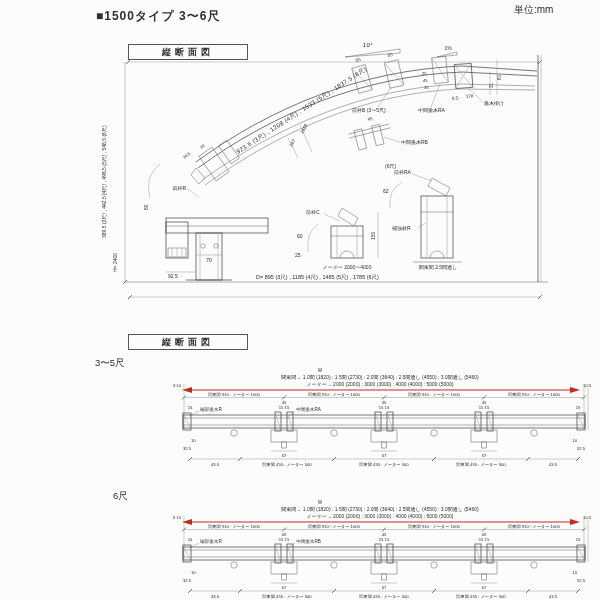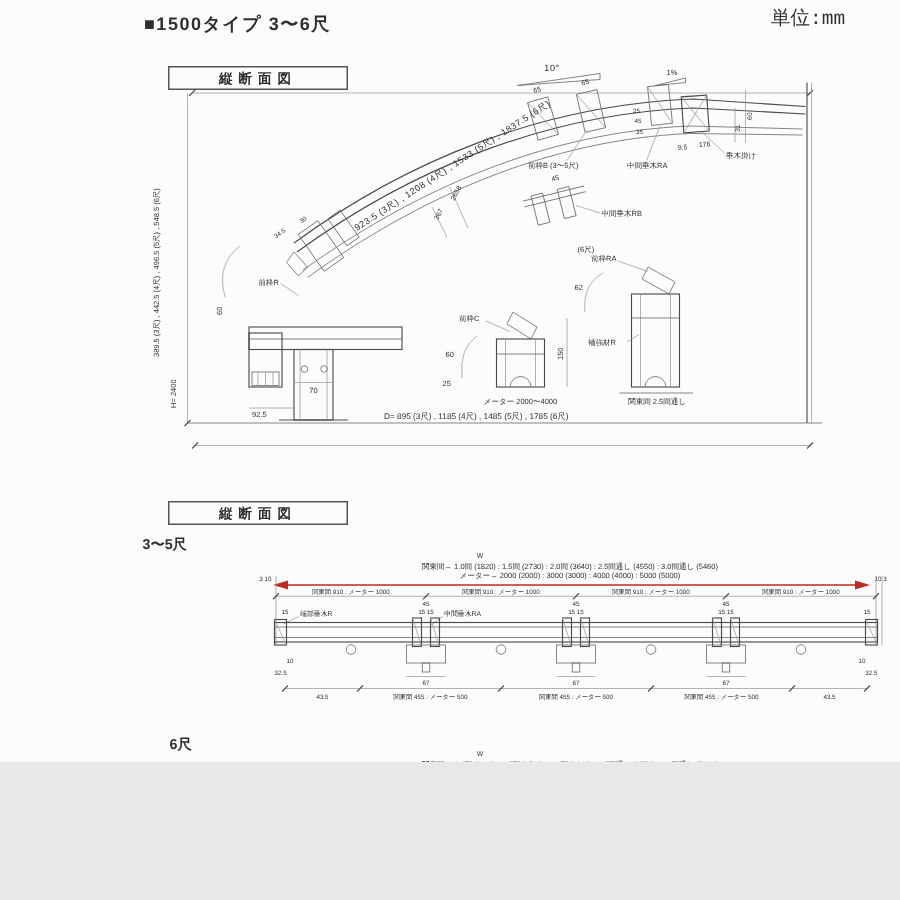--- a/index.html
+++ b/index.html
@@ -1,25 +1,25 @@
 <!DOCTYPE html>
 <html><head>
 <meta charset="utf-8">
 <style>
   html,body{margin:0;padding:0;}
   body{font-family:"Liberation Sans","DejaVu Sans",sans-serif;background:#e8e8e8;}
-  #stage{position:relative;width:600px;height:508px;background:#fcfcfa;overflow:hidden;color:#2f2f2f;}
+  #stage{position:relative;width:600px;height:600px;background:#fcfcfa;overflow:hidden;color:#2f2f2f;}
   .abs{position:absolute;}
   #title{left:96px;top:8px;font-size:12px;font-weight:bold;letter-spacing:1px;}
-  #unit{left:514px;top:3px;font-size:13px;font-family:Liberation Mono, monospace;}
+  #unit{left:514px;top:3px;font-size:10px;}
   .secbox{border:1px solid #555;background:#fcfcfa;width:118px;height:14px;
-          text-align:center;font-size:9px;font-weight:bold;line-height:14px;letter-spacing:4px;}
+          text-align:center;font-size:9px;font-weight:bold;line-height:14px;letter-spacing:4px;margin-left:16px;}
   #vbox{left:112px;top:44px;}
   #hbox{left:112px;top:334px;}
-  .varname{font-size:9.5px;font-weight:bold;}
+  .varname{font-size:9.5px;font-weight:normal;}
   #var0name{left:95px;top:357px;}
   #var1name{left:113px;top:490px;}
   svg{position:absolute;left:0;}
   svg text{fill:#2f2f2f;}
   .ln{stroke:#4a4a4a;stroke-width:.75;fill:none;}
   .lt{stroke:#9a9a9a;stroke-width:.5;fill:none;}
   .md{stroke:#6c6c6c;stroke-width:.55;fill:none;}
   .red{stroke:#bf2b20;stroke-width:1.1;fill:none;}
   .redf{fill:#bf2b20;stroke:none;}
   .t4{font-size:4.2px;}

